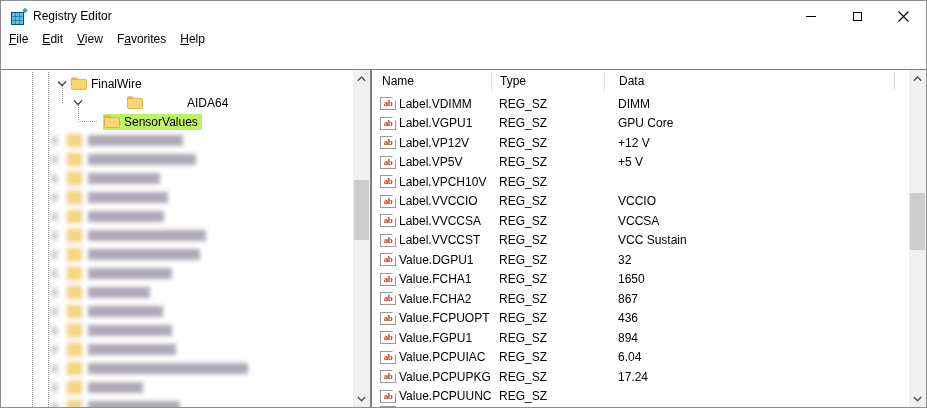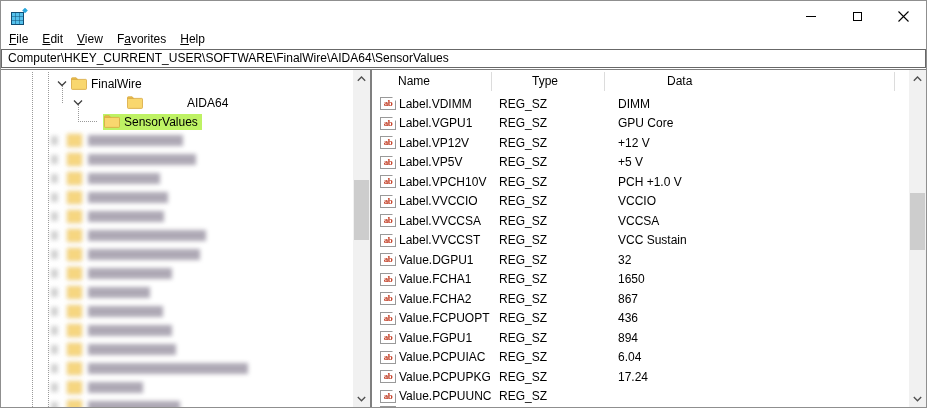--- a/index.html
+++ b/index.html
@@ -44,21 +44,21 @@
   .folder { width:16px; height:13px; flex:0 0 16px; }
   .tlabel { margin-left:4px; white-space:nowrap; }
   .selwrap { display:flex; align-items:center; background:#bef264; padding:1px 4px 1px 1px; }
   .brow { position:absolute; left:0; height:19px; filter:blur(2.3px); opacity:.85; }
   .b-arrow { position:absolute; left:50px; top:5px; width:7px; height:9px; background:#c9c9c9; }
   .b-folder { position:absolute; left:66px; top:3px; width:15px; height:13px; background:#f5cf6a; border:1px solid #e4b852; }
   .b-text { position:absolute; left:87px; top:4px; height:11px; background:#a09aa8; }
 
   
   .lheader { position:absolute; top:0; left:0; right:17px; height:22px; background:#fff; display:flex; }
-  .hc { height:22px; line-height:22px; white-space:nowrap; cursor:default;margin-left:16px; }
+  .hc { height:22px; line-height:22px; white-space:nowrap; cursor:default; }
   .hc.n { width:119px; padding-left:10px; }
   .hc.t { width:113px; padding-left:9px; }
   .hc.d { flex:1; padding-left:15px; }
   .hdiv { position:absolute; top:2px; height:19px; width:1px; background:#dcdcdc; }
   .rows { position:absolute; top:24px; left:0; right:17px; }
   .lrow { display:flex; height:19.5px; align-items:center; cursor:default; }
   .c { white-space:nowrap; }
   .c.n { width:119px; padding-left:8px; display:flex; align-items:center; }
   .c.t { width:113px; padding-left:8px; }
   .c.d { flex:1; padding-left:14px; }
@@ -90,20 +90,21 @@
         <rect x="5.8" y="5" width="3.4" height="3.4" fill="#55c1ec"></rect>
         <rect x="9.6" y="5" width="3.4" height="3.4" fill="#55c1ec"></rect>
       <rect x="2" y="8.8" width="3.4" height="3.4" fill="#55c1ec"></rect>
         <rect x="5.8" y="8.8" width="3.4" height="3.4" fill="#55c1ec"></rect>
         <rect x="9.6" y="8.8" width="3.4" height="3.4" fill="#55c1ec"></rect>
       <rect x="2" y="12.6" width="3.4" height="3.4" fill="#55c1ec"></rect>
         <rect x="5.8" y="12.6" width="3.4" height="3.4" fill="#55c1ec"></rect>
         <rect x="9.6" y="12.6" width="3.4" height="3.4" fill="#55c1ec"></rect>
       <rect x="13" y="0.5" width="4" height="4" transform="rotate(45 15 2.5)" fill="#2aa7dd"></rect>
     </svg>
+    <span class="apptitle">Registry Editor</span>
     <div class="capbtns">
       <div class="capbtn">
           <span class="glyph-min"></span>
         </div>
       <div class="capbtn">
           <span class="glyph-max"></span>
         </div>
       <div class="capbtn">
         <svg width="11" height="11" viewBox="0 0 11 11">
             <path d="M0.5,0.5 L10.5,10.5 M10.5,0.5 L0.5,10.5" stroke="#000" stroke-width="1.1" fill="none"></path>
@@ -113,21 +114,20 @@
   </div>
 
   <div class="menubar">
     <div class="mitem"><span></span><span class="u">F</span><span>ile</span></div>
     <div class="mitem"><span></span><span class="u">E</span><span>dit</span></div>
     <div class="mitem"><span></span><span class="u">V</span><span>iew</span></div>
     <div class="mitem"><span>F</span><span class="u">a</span><span>vorites</span></div>
     <div class="mitem"><span></span><span class="u">H</span><span>elp</span></div>
   </div>
 
-  <div class="addressbar">Computer\HKEY_CURRENT_USER\SOFTWARE\FinalWire\AIDA64\SensorValues</div>
 
   <div class="main">
 
     <div class="pane-left">
       <div class="vdots" style="left:31px; top:2px; bottom:0;"></div>
       <div class="vdots" style="left:47px; top:2px; bottom:0;"></div>
       <div class="vdots" style="left:61px; top:14px; height:19px;"></div>
       <div class="vdots" style="left:77px; top:33px; height:19px;"></div>
       <div class="hdots" style="left:77px; top:51px; width:20px;"></div>
 
@@ -312,21 +312,20 @@
             <span class="c d">+5 V</span>
           </div>
           <div class="lrow">
             <span class="c n">
               <span class="abicon">
                 <i>ab</i>
               </span>
               <span>Label.VPCH10V</span>
             </span>
             <span class="c t">REG_SZ</span>
-            <span class="c d">PCH +1.0 V</span>
           </div>
           <div class="lrow">
             <span class="c n">
               <span class="abicon">
                 <i>ab</i>
               </span>
               <span>Label.VVCCIO</span>
             </span>
             <span class="c t">REG_SZ</span>
             <span class="c d">VCCIO</span>

